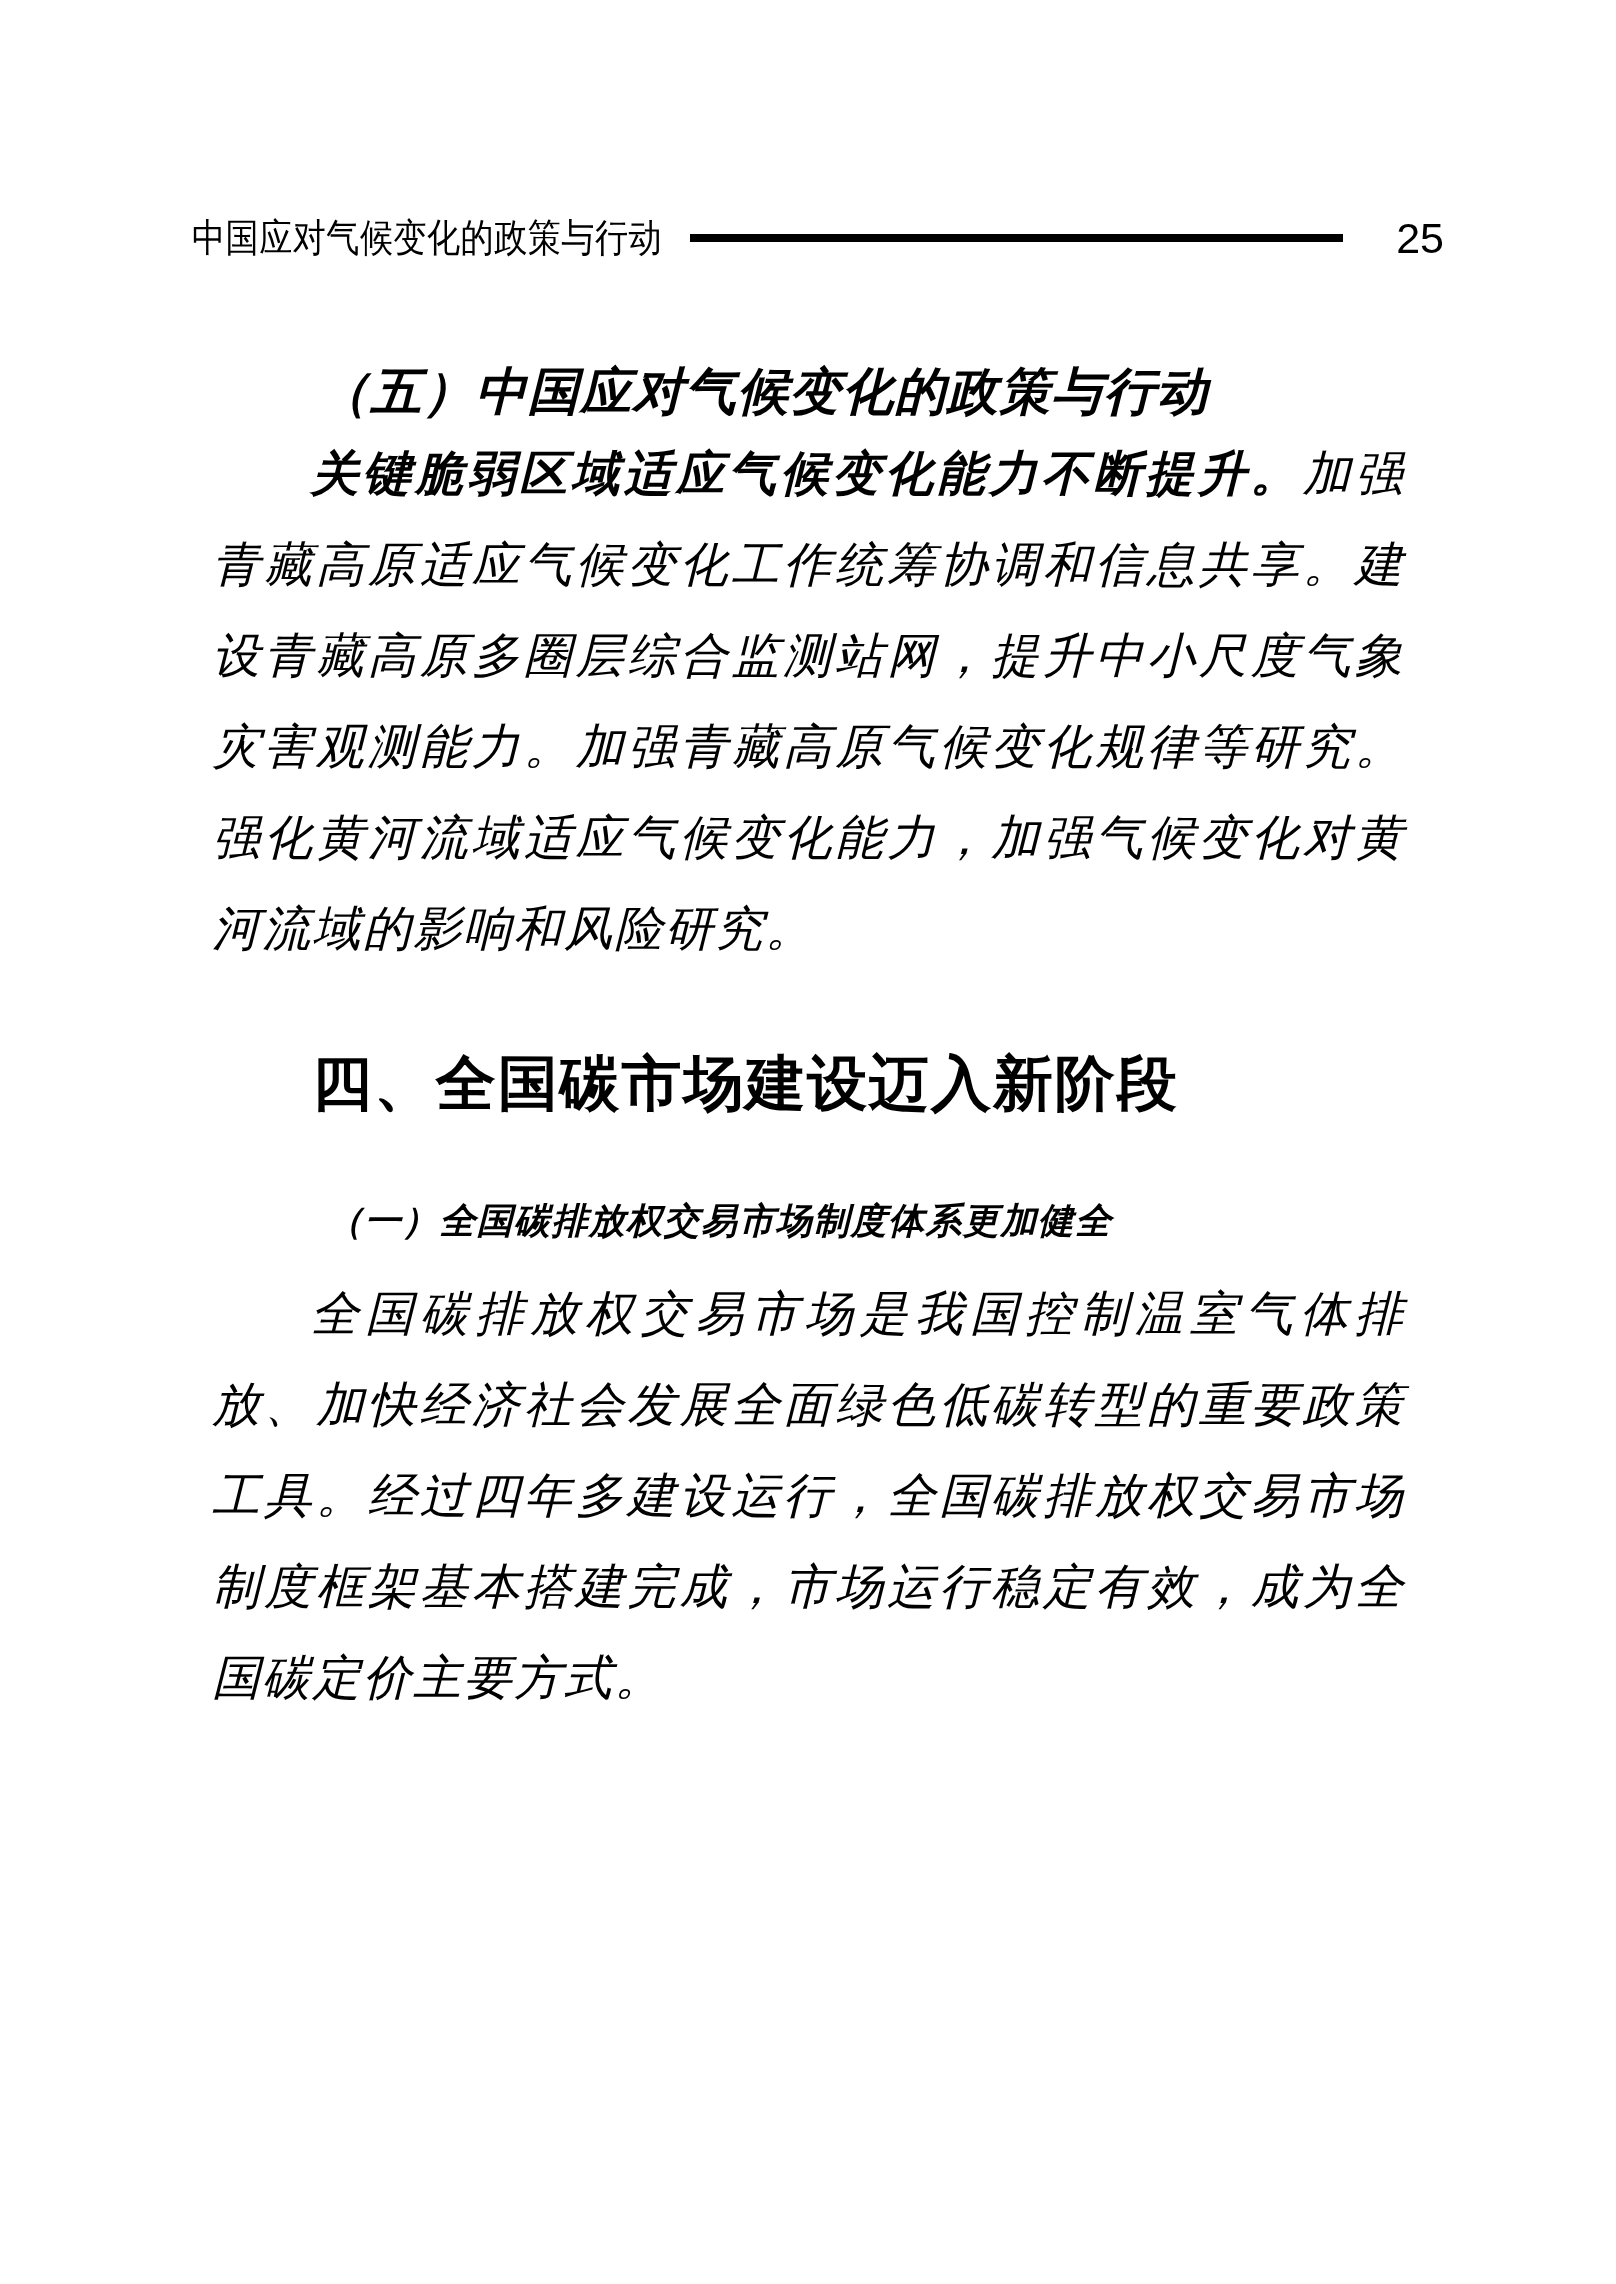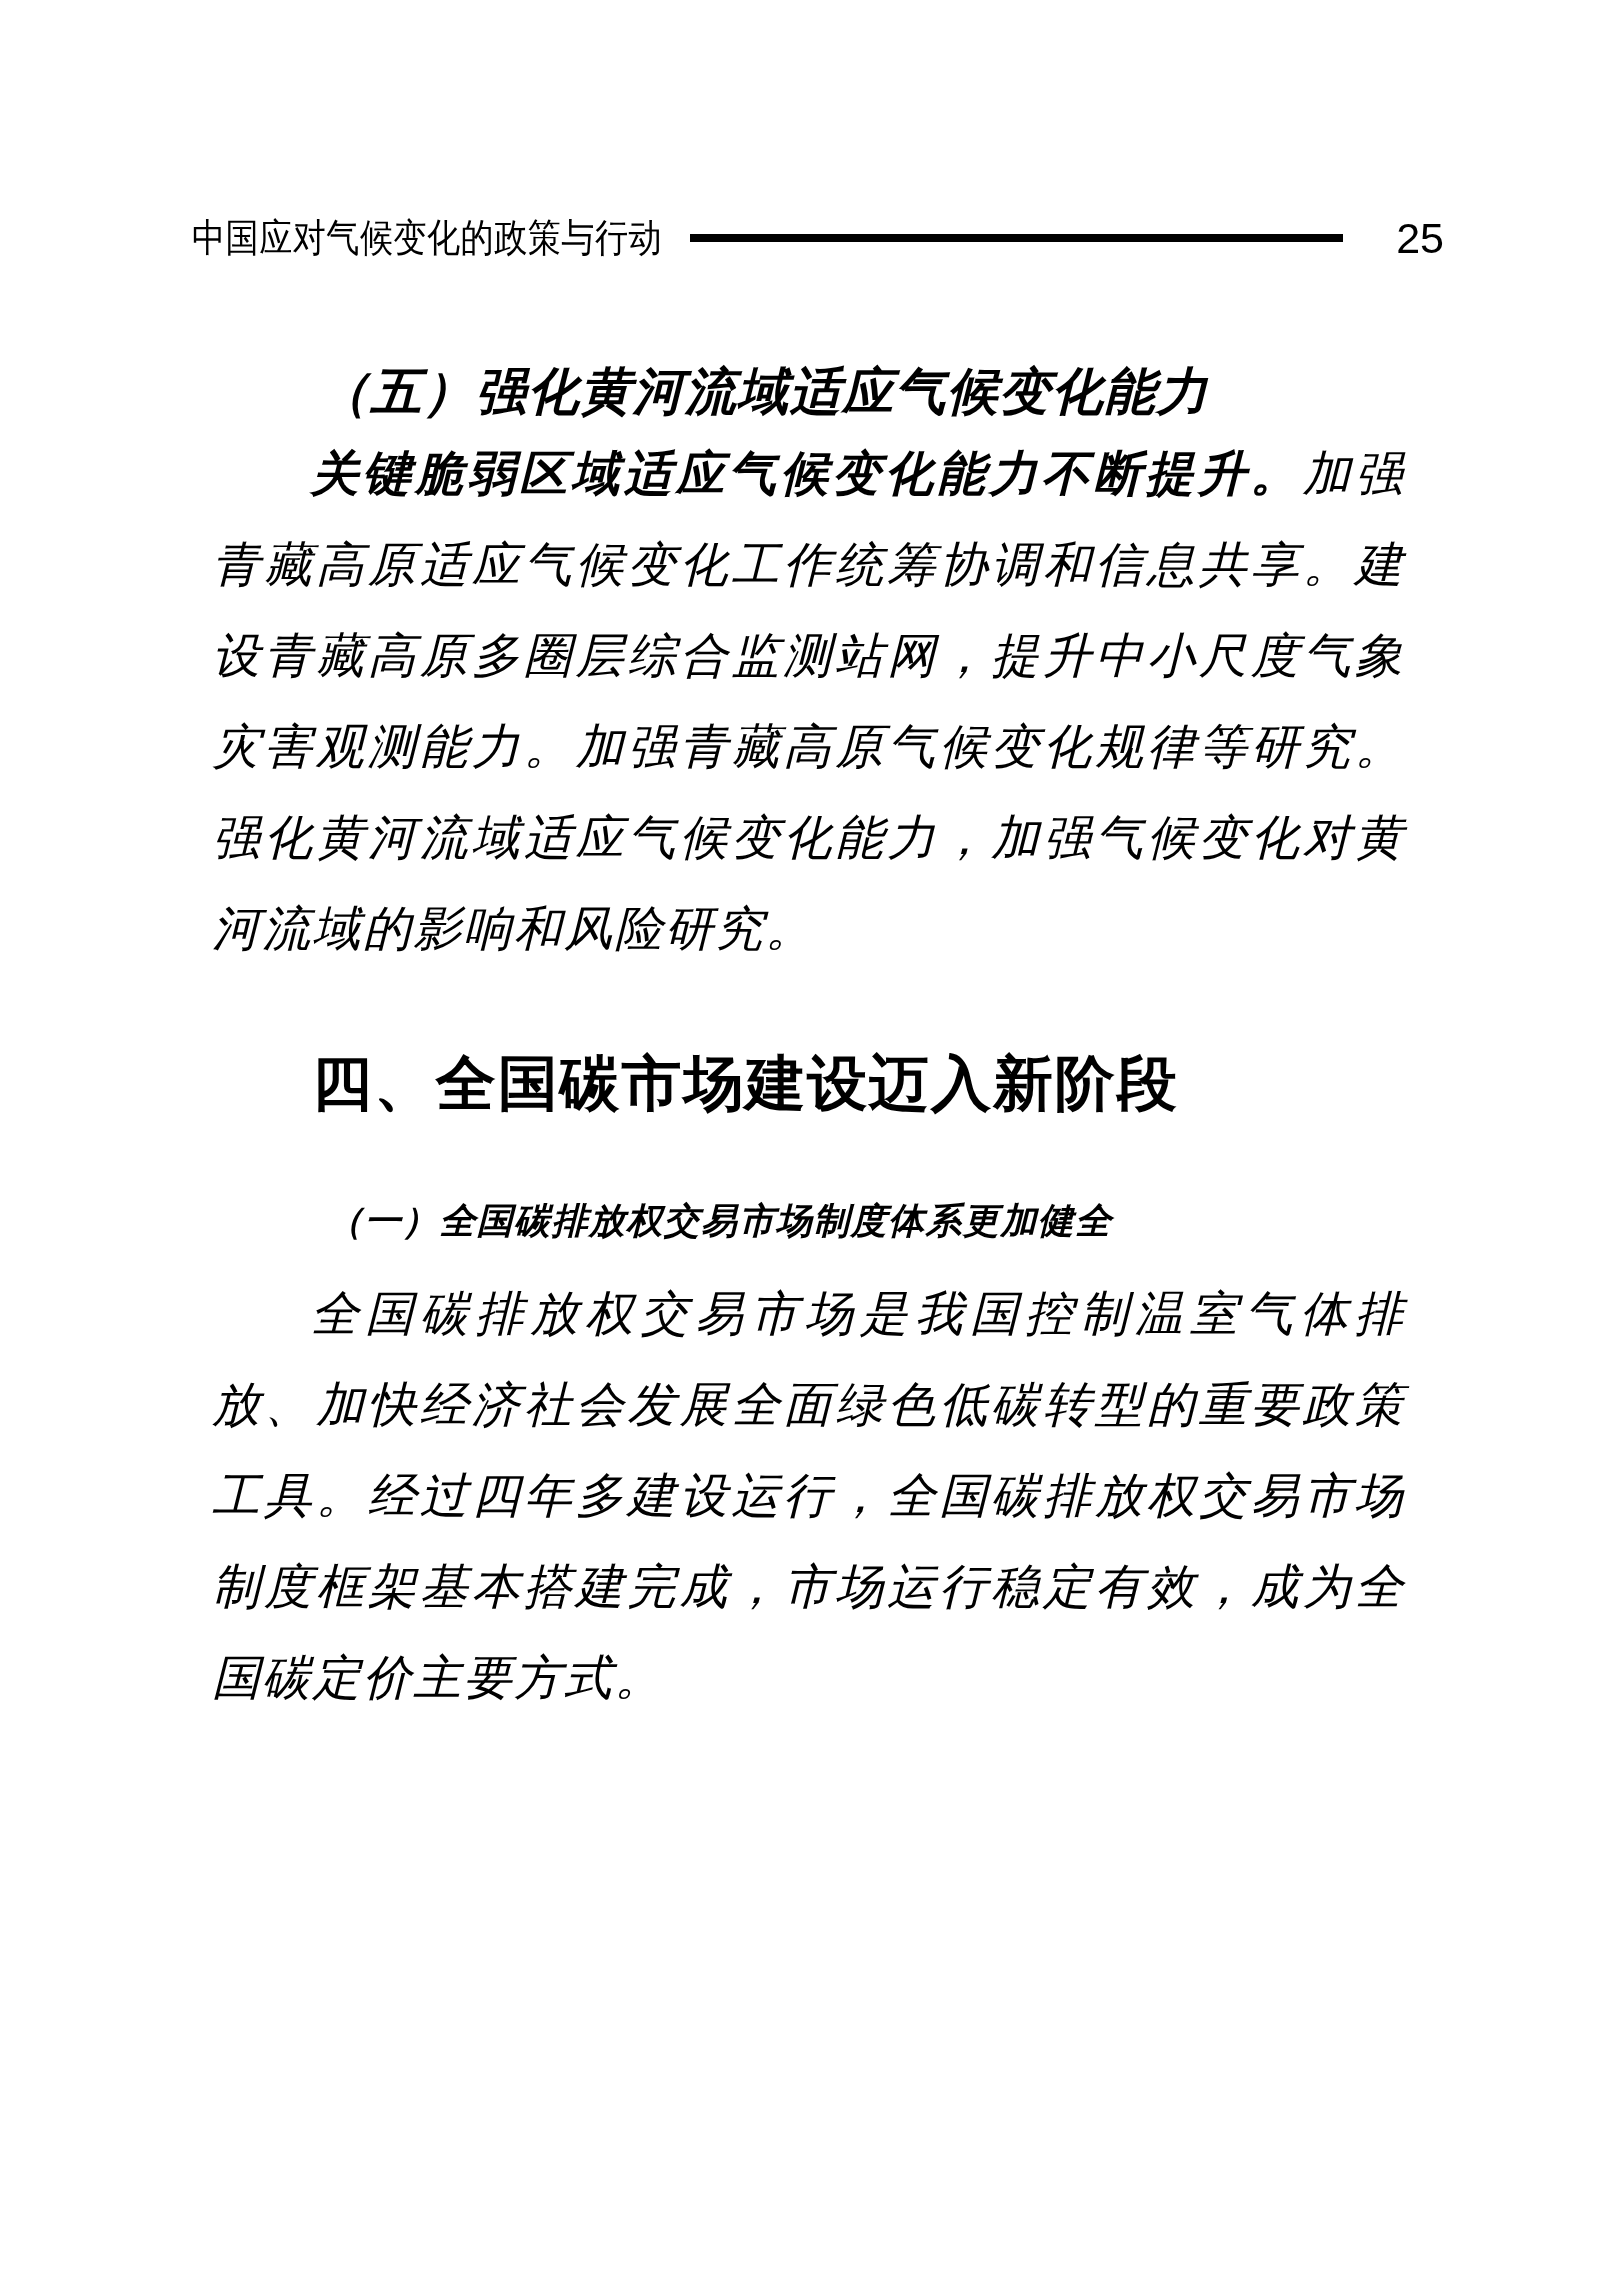--- a/index.html
+++ b/index.html
@@ -105,21 +105,21 @@
 <div class="page">
 
   <div class="header">
     <div class="header-title">中国应对气候变化的政策与行动</div>
     <div class="header-rule"></div>
     <div class="page-number">25</div>
   </div>
 
   <div class="content">
 
-    <div class="subheading s5">（五）强化黄河流域适应气候变化能力</div>
+    <div class="subheading s5">（五）中国应对气候变化的政策与行动</div>
 
 
     <p class="para"><span class="lead">关键脆弱区域适应气候变化能力不断提升。</span><span>加强青藏高原适应气候变化工作统筹协调和信息共享。建设青藏高原多圈层综合监测站网，提升中小尺度气象灾害观测能力。加强青藏高原气候变化规律等研究。强化黄河流域适应气候变化能力，加强气候变化对黄河流域的影响和风险研究。</span></p>
 
     <div class="chapter-heading">四、全国碳市场建设迈入新阶段</div>
 
     <div class="subheading s1">（一）全国碳排放权交易市场制度体系更加健全</div>
 
     <p class="para first"><span>全国碳排放权交易市场是我国控制温室气体排放、加快经济社会发展全面绿色低碳转型的重要政策工具。经过四年多建设运行，全国碳排放权交易市场制度框架基本搭建完成，市场运行稳定有效，成为全国碳定价主要方式。</span></p>
 

